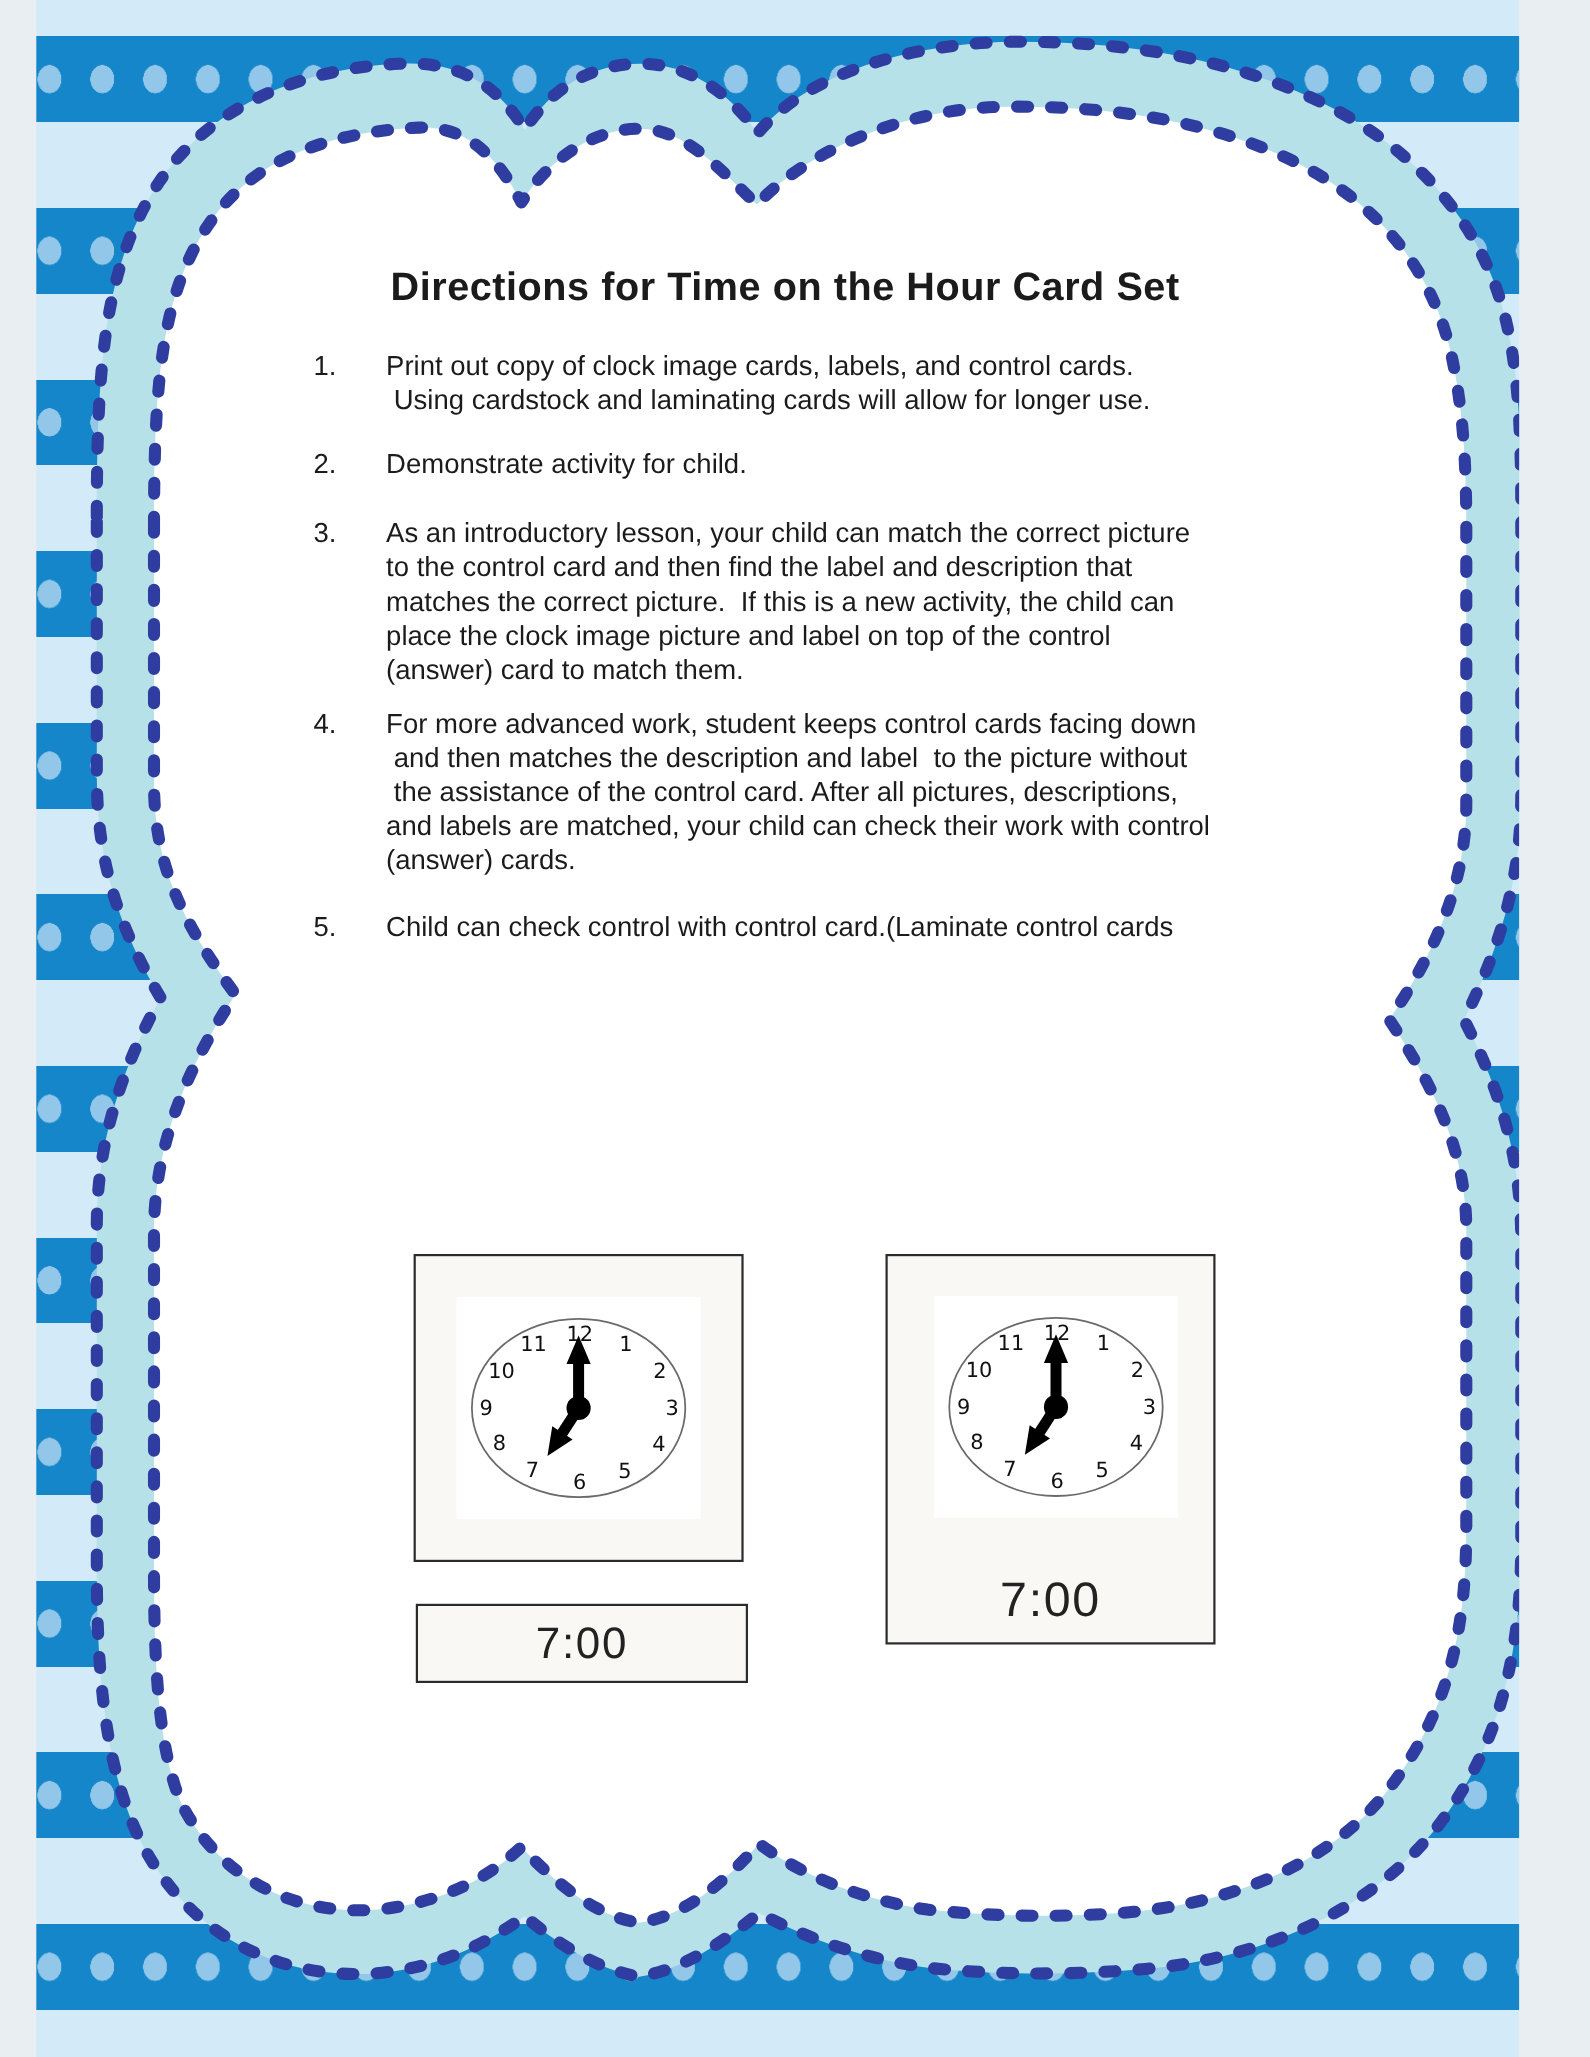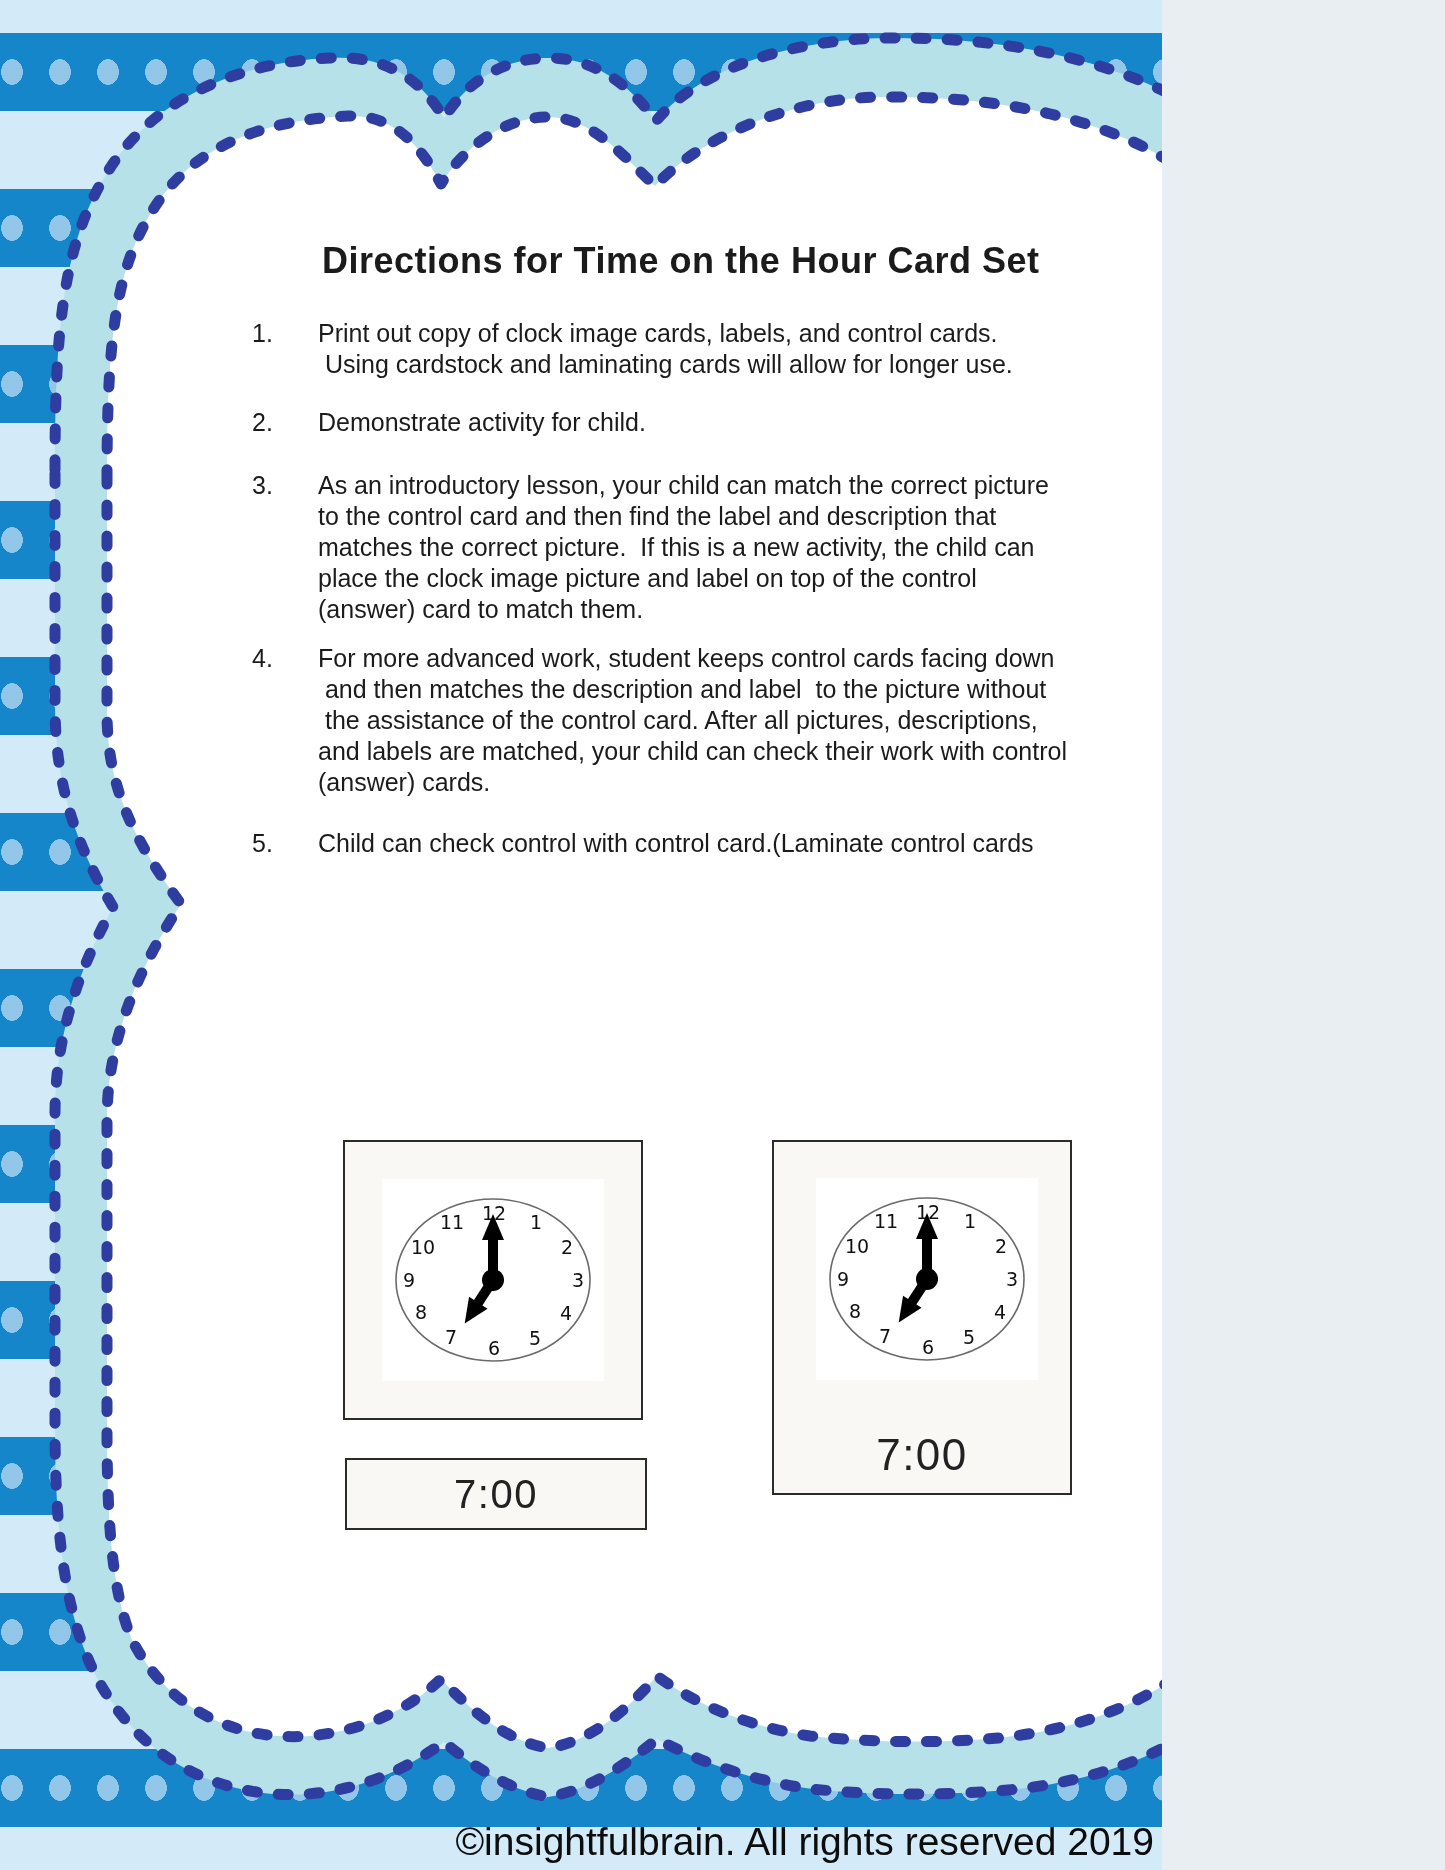--- a/index.html
+++ b/index.html
@@ -1,22 +1,23 @@
 <!DOCTYPE html>
 <html><head>
 <meta charset="utf-8">
 <style>
   html,body{margin:0;padding:0;background:#e8eef2;}
   .page{
-    position:relative; width:1162px; height:1870px; overflow:hidden;
+    position:relative; width:1348px; height:1870px; overflow:hidden;
     font-family:"Liberation Sans", sans-serif;
     background:
       radial-gradient(11px 13px at 12px 72px, #93c7e9 97%, rgba(0,0,0,0) 100%),
       repeating-linear-gradient(180deg, #d3eaf8 0 33px, #1486c9 33px 111px, #d3eaf8 111px 156px);
     background-size:48px 156px, auto;
+    margin-left:33px;
   }
   .frame{position:absolute; left:0; top:0;}
   .content{position:absolute; left:0; top:0; width:100%; height:100%;}
   .title{
     position:absolute; left:322px; top:240px; margin:0;
     font-size:36px; font-weight:600; color:#1b1b1b; letter-spacing:0.5px;
   }
   .dir-item{position:absolute; left:252px; width:880px; color:#1b1b1b;}
   .dir-num{
     position:absolute; left:0; top:0; width:46px;
@@ -201,16 +202,15 @@
           <g transform="rotate(213)">
             <line x1="0" y1="8" x2="0" y2="-32" stroke="#000" stroke-width="10"></line>
             <polygon points="0,-52 -11,-27 11,-27" fill="#000"></polygon>
           </g>
           <circle cx="0" cy="0" r="11" fill="#000"></circle>
         </svg>
       </div>
       <div class="time-text" style="top:288px; font-size:44px;">7:00</div>
     </div>
 
-    <div class="copyright">©insightfulbrain. All rights reserved 2019</div>
 
   </div>
 </div>
 
 </body></html>

